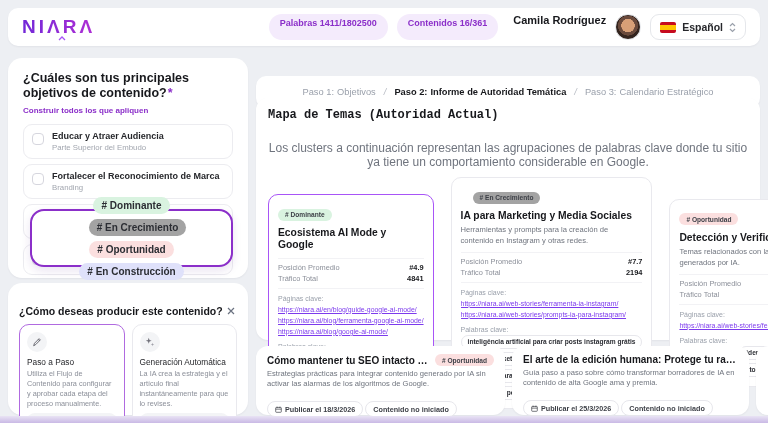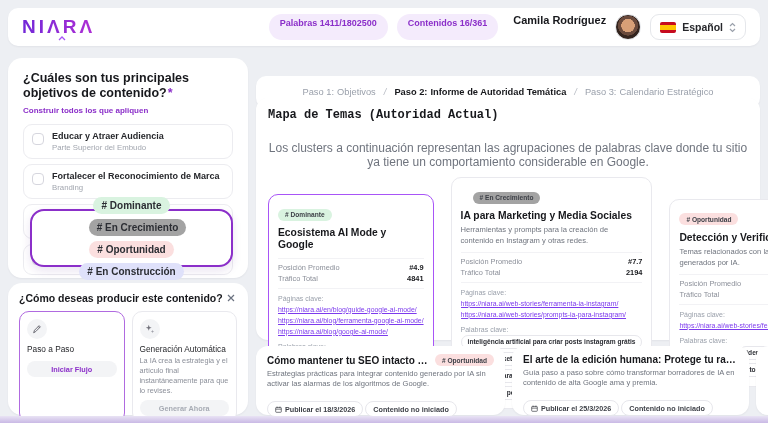--- a/index.html
+++ b/index.html
@@ -47,21 +47,21 @@
     box-shadow:0 4px 10px rgba(80,30,140,.12);
     display:flex; flex-wrap:wrap; align-content:center; justify-content:center; gap:5px 6px; padding:5px 7px; }
   .tagL { font-size:10px; font-weight:700; color:#2b2d33; padding:3px 8px; border-radius:999px; white-space:nowrap; cursor:pointer; }
   .t-green { background:#d9f3e0; }
   .t-yellow { background:#a3a3a3;margin-left:12px; }
   .t-pink { background:#fbdfdf; }
   .t-blue { background:#dfe1fa; }
 
   
   .producer { position:absolute; left:8px; top:283px; width:240px; height:132px;
-    border-radius:14px; padding:9px 11px; }
+    border-radius:14px; padding:22px 11px; }
   .prod-head { display:flex; align-items:flex-start; }
   .prod-title { font-size:10.5px; font-weight:700; color:#17181c; }
   .prod-close { margin-left:auto; cursor:pointer; color:#6b7280; line-height:0; padding:2px; }
   .prod-grid { display:flex; gap:7px; margin-top:7px; }
   .prod-opt { flex:1; border:1px solid #e9e9ee; border-radius:10px; padding:7px 7px 6px; cursor:pointer;
     display:flex; flex-direction:column; background:#fff; }
   .prod-opt.selected { border:1.5px solid #b06ae0; }
   .prod-ic { width:20px; height:20px; border-radius:50%; background:#f3f4f6;
     display:flex; align-items:center; justify-content:center; color:#52525b; margin-bottom:5px; }
   .prod-t { font-size:8.3px; font-weight:400; color:#26272b; margin-bottom:2px; }
@@ -193,20 +193,21 @@
       </span>
     </div>
     <div class="prod-grid">
       <div class="prod-opt selected">
         <span class="prod-ic">
           <svg width="10" height="10" viewBox="0 0 12 12">
               <path d="M2 10.5 L3 7.5 L8.5 2 L10 3.5 L4.5 9 Z M7.5 3 L9 4.5" fill="none" stroke="#52525b" stroke-width="1"></path>
             </svg>
         </span>
         <div class="prod-t">Paso a Paso</div>
+        <div class="prod-d">Utiliza el Flujo de Contenido para configurar y aprobar cada etapa del proceso manualmente.</div>
         <div class="prod-btn accent">Iniciar Flujo</div>
       </div>
       <div class="prod-opt">
         <span class="prod-ic">
           <svg width="10" height="10" viewBox="0 0 12 12">
               <path d="M4.5 1 L5.4 3.6 L8 4.5 L5.4 5.4 L4.5 8 L3.6 5.4 L1 4.5 L3.6 3.6 Z" fill="#71717a"></path>
               <path d="M9 7 L9.5 8.5 L11 9 L9.5 9.5 L9 11 L8.5 9.5 L7 9 L8.5 8.5 Z" fill="#a1a1aa"></path>
             </svg>
         </span>
         <div class="prod-t">Generación Automática</div>

